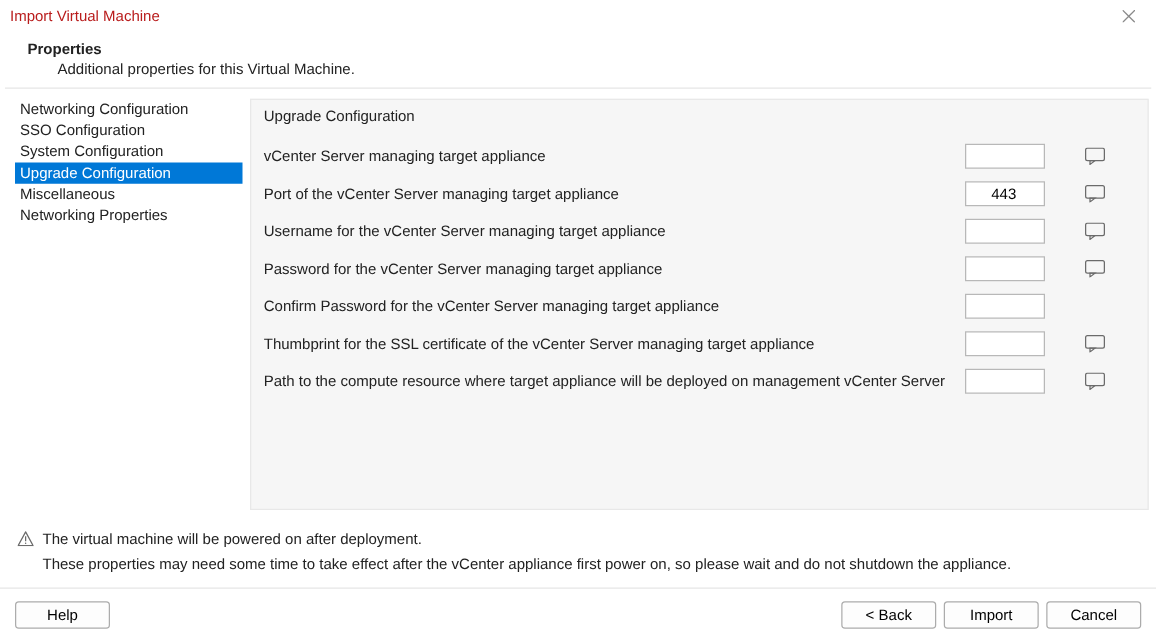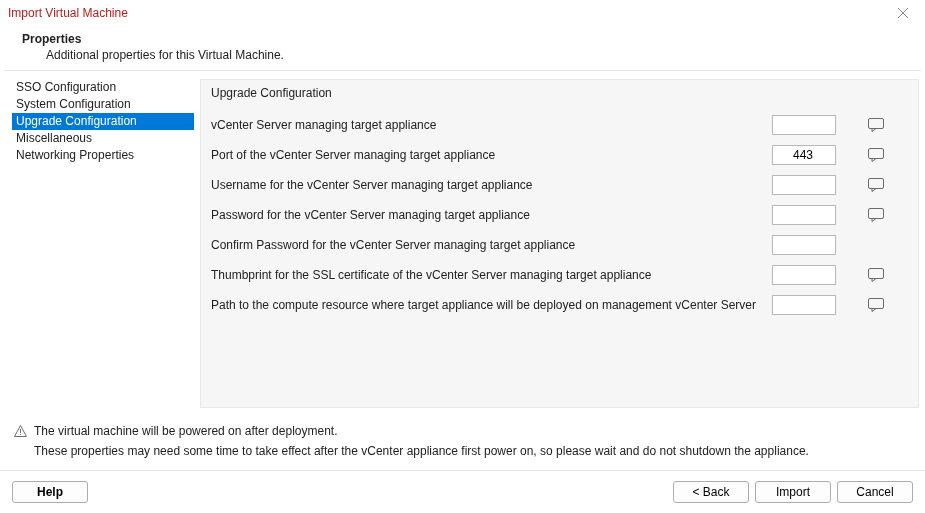--- a/index.html
+++ b/index.html
@@ -116,21 +116,21 @@
     height: 22px;
     border: 1px solid #acacac;
     border-radius: 3px;
     background: #fdfdfd;
     font-family: inherit;
     font-size: 12px;
     padding: 0 14px;
     margin-left: 6px;
     cursor: pointer;
   }
-  button.btn:first-child { margin-left: 0; font-weight: bold; }
+  button.btn:first-child { margin-left: 0; }
 </style>
 </head>
 <body>
 <div class="window">
 
   <div class="titlebar">
     <span class="title">Import Virtual Machine</span>
     <div class="close">
       <svg width="10" height="10" viewBox="0 0 10 10">
           <line x1="0" y1="0" x2="10" y2="10"></line>
@@ -141,20 +141,23 @@
 
   <div class="header">
     <div class="h-title">Properties</div>
     <div class="h-sub">Additional properties for this Virtual Machine.</div>
   </div>
 
   <div class="divider-top"></div>
 
   <div class="body">
     <div class="sidebar">
+      <div class="sidebar-item">
+        <span>Networking Configuration</span>
+      </div>
       <div class="sidebar-item">
         <span>SSO Configuration</span>
       </div>
       <div class="sidebar-item">
         <span>System Configuration</span>
       </div>
       <div class="sidebar-item selected">
         <span>Upgrade Configuration</span>
       </div>
       <div class="sidebar-item">

